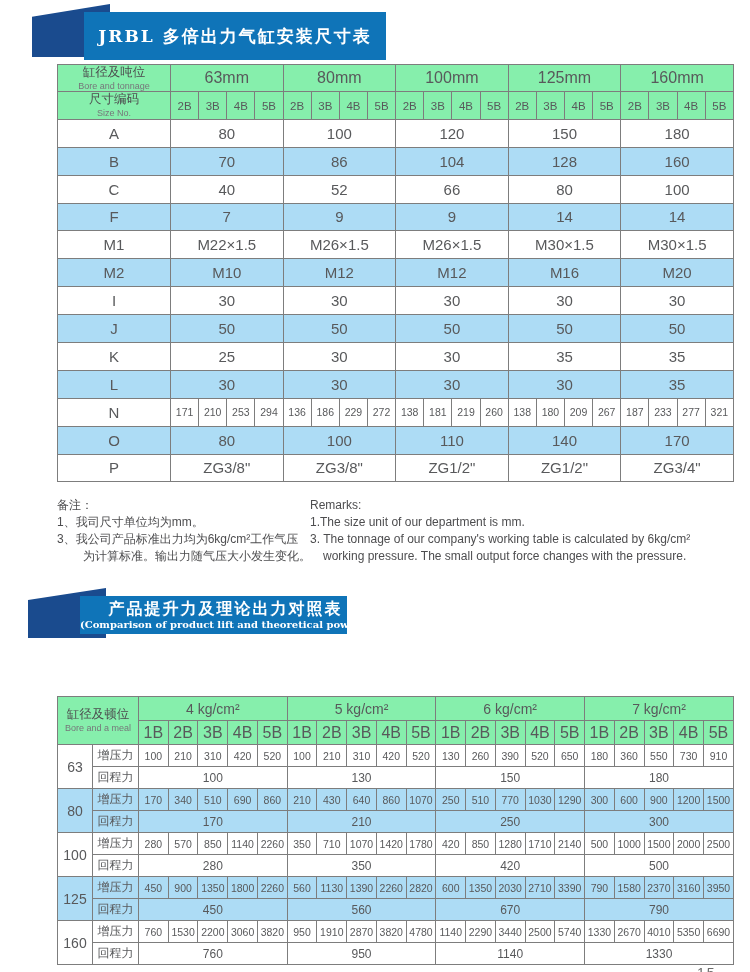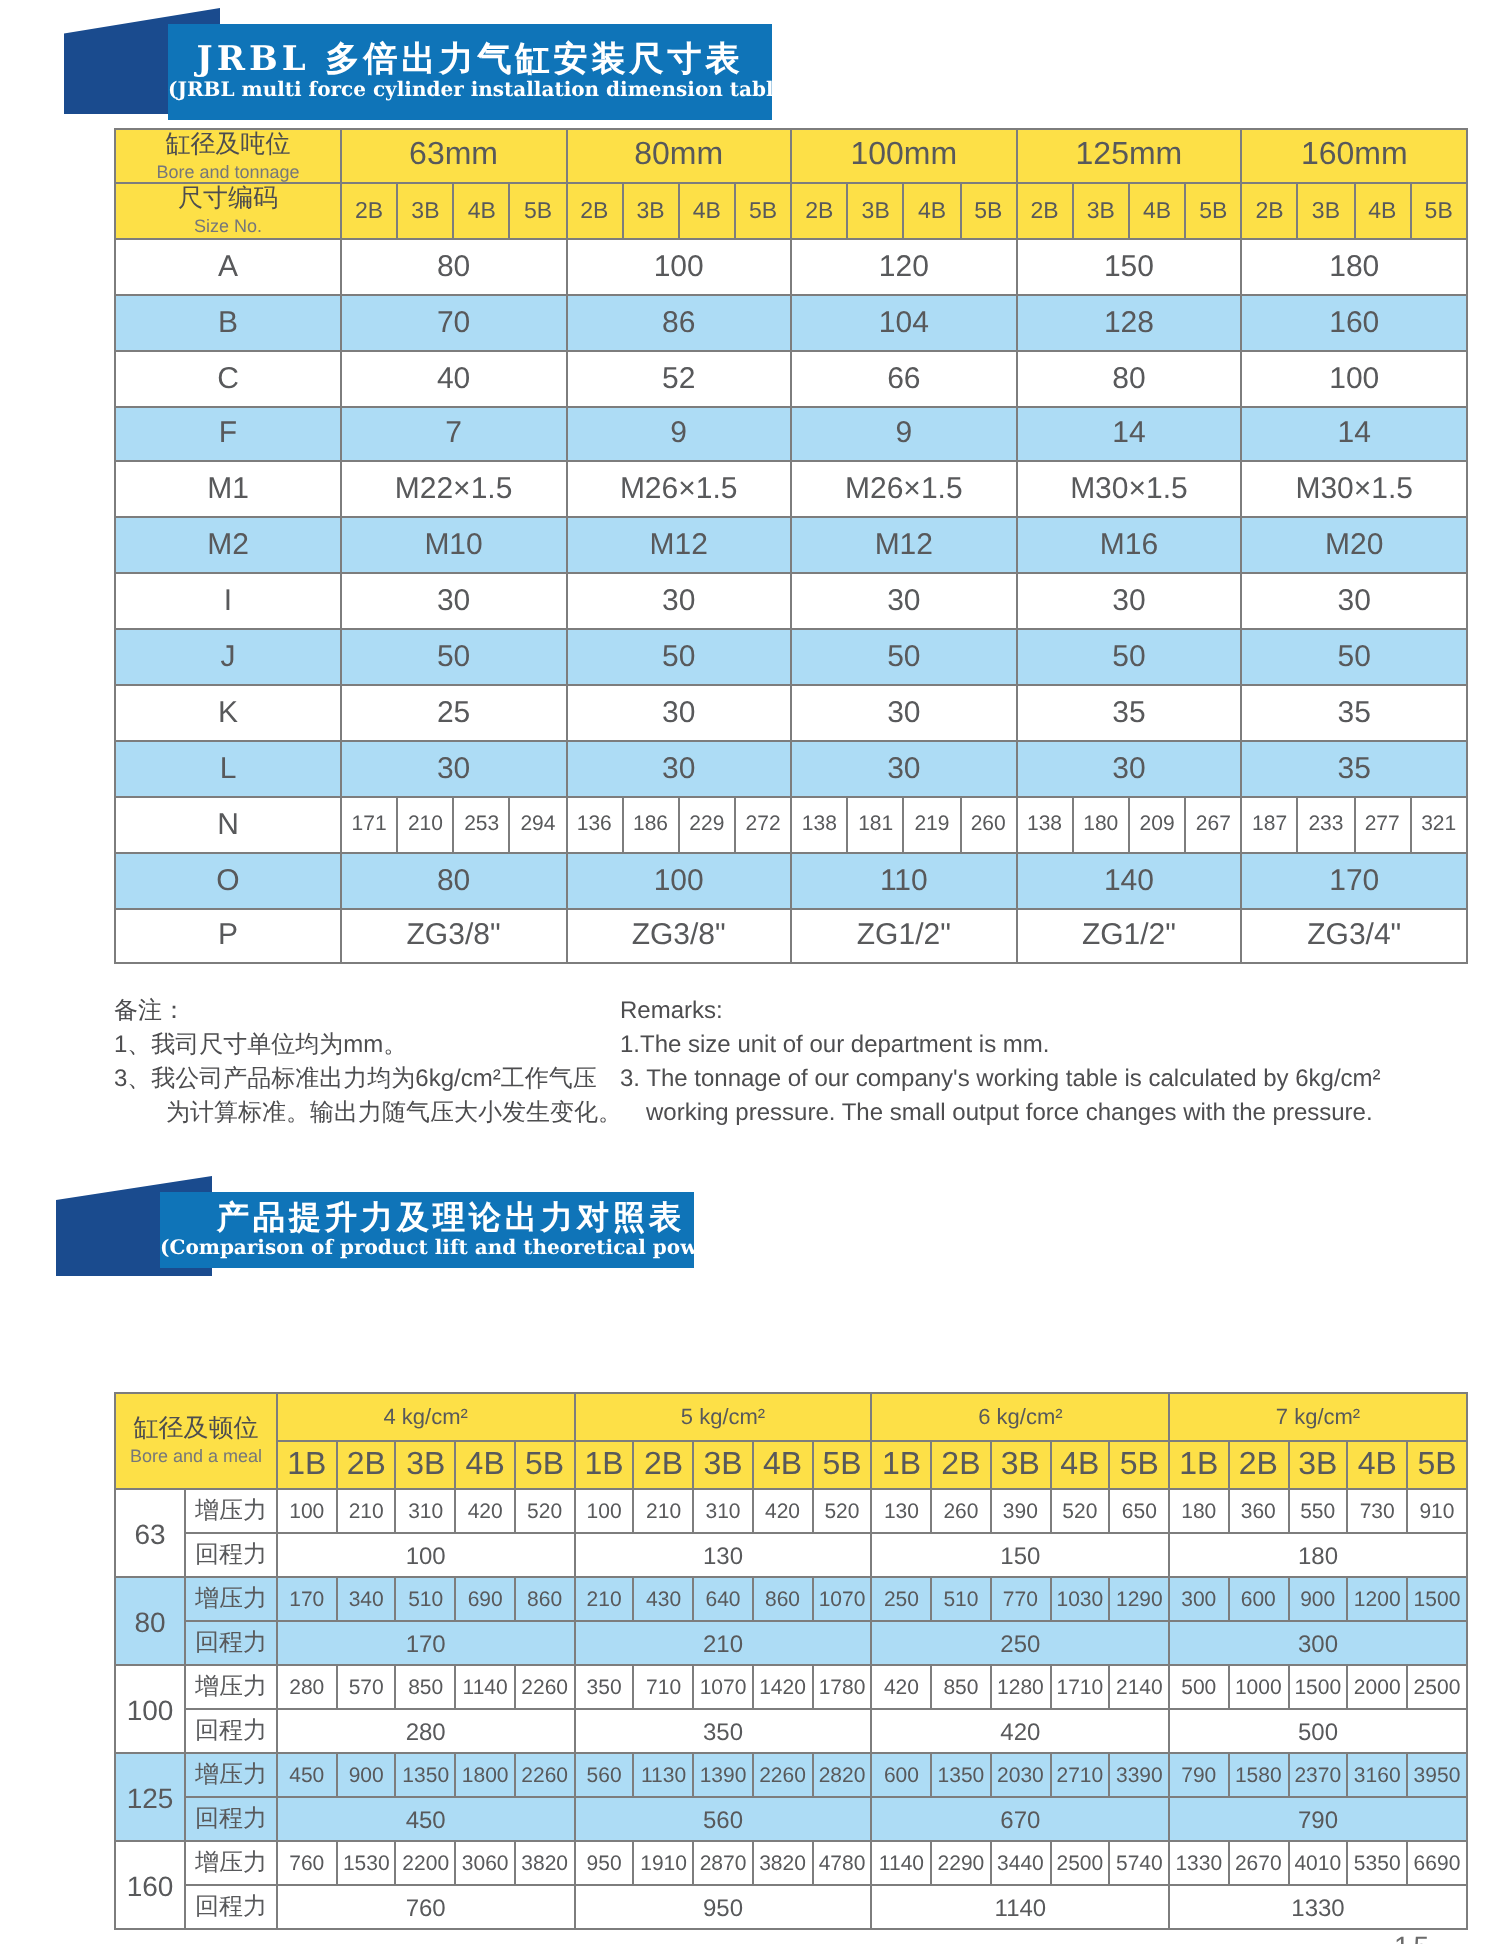--- a/index.html
+++ b/index.html
@@ -16,21 +16,21 @@
   .b1n{left:32px;top:4px;width:78px;height:53px;}
   .b1r{left:84px;top:12px;width:302px;height:48px;}
   .b2n{left:28px;top:588px;width:78px;height:50px;}
   .b2r{left:80px;top:596px;width:267px;height:38px;}
   .b2r .t{font-size:16px;margin-left:24px;}
 
   
   table{border-collapse:collapse;table-layout:fixed;background:#fff;}
   th,td{border:1px solid #7d7d7d;text-align:center;vertical-align:middle;padding:0;
         overflow:hidden;color:#58595b;font-weight:normal;}
-  thead th{background:#fde047;}
+  thead th{background:#86efac;}
   tr.shade td{background:#addcf5;}
   .g{border-left:1.6px solid #7d7d7d;}
   .cn{display:block;font-size:12.5px;line-height:1.25;color:#4d4d4f;}
   .en{display:block;font-size:9px;line-height:1.2;color:#76777a;}
 
   
   .t1wrap{position:absolute;left:57px;top:64px;}
   .t1{width:677px;border:1.6px solid #7d7d7d;}
   .t1 thead tr:nth-child(1){height:26px;}
   .t1 thead tr:nth-child(2){height:25px;}
@@ -45,39 +45,38 @@
   .remarks{position:absolute;top:497px;font-size:12px;line-height:17px;color:#4d4d4f;white-space:nowrap;}
   .r-zh{left:57px;width:250px;}
   .r-en{left:310px;width:435px;}
   .r-zh div:nth-child(4){padding-left:26px;}
   .r-en div:nth-child(4){padding-left:13px;}
 
   
   .t2wrap{position:absolute;left:57px;top:696px;}
   .t2{width:677px;border:1.6px solid #7d7d7d;}
   .t2 thead tr{height:24px;}
-  .t2 .press{font-size:11px;}
+  .t2 .press{font-size:14px;}
   .t2 .sub{font-size:16px;}
   .t2 tbody tr{height:22px;}
   .t2 tbody td{font-size:10.5px;}
   .t2 td.bore{font-size:14px;}
   .t2 td.flabel{font-size:12px;}
   .t2 td.ret{font-size:12px;}
 
   .pageno{position:absolute;left:697px;top:965px;font-size:14px;color:#6b6b6b;letter-spacing:2px;}
 </style>
 </head>
 <body>
 
 <div class="page">
 
   <div class="navy b1n"></div>
   <div class="ribbon b1r">
     <div class="t">JRBL 多倍出力气缸安装尺寸表</div>
-    <div class="s">(JRBL multi force cylinder installation dimension table)</div>
   </div>
 
   <div class="t1wrap">
     <table class="t1">
       <colgroup>
           <col style="width: 113px;">
           <col>
           <col>
           <col>
           <col>

